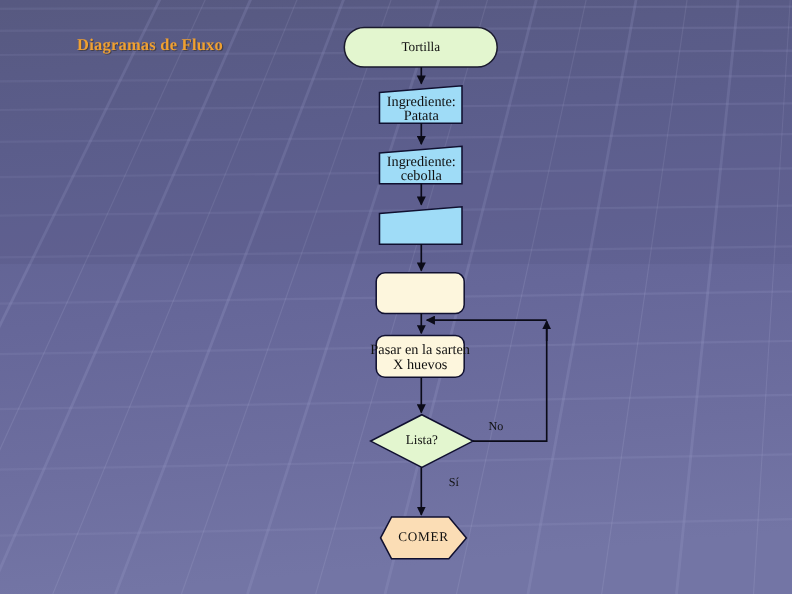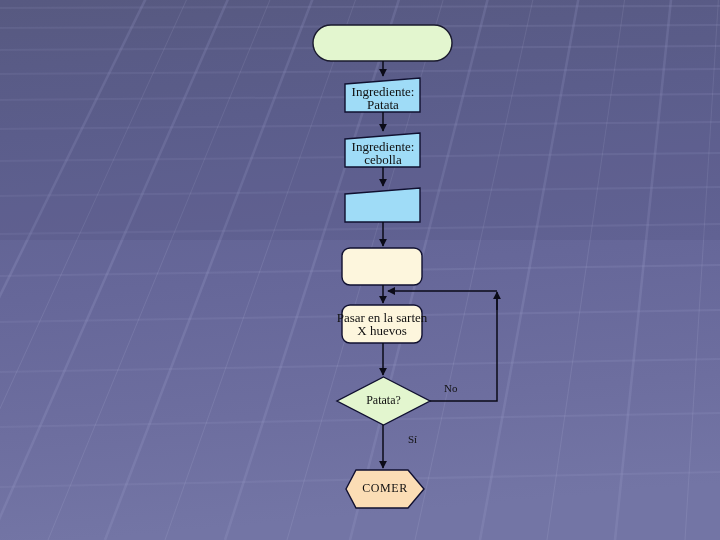--- a/index.html
+++ b/index.html
@@ -114,20 +114,21 @@
       <line x1="165" y1="540" x2="359" y2="-10"></line>
       <line x1="287" y1="540" x2="446" y2="-10"></line>
       <line x1="415" y1="540" x2="535" y2="-10"></line>
       <line x1="547" y1="540" x2="626" y2="-10"></line>
       <line x1="685" y1="540" x2="719" y2="-10"></line>
     </g>
 
     <rect x="0" y="0" width="720" height="240" fill="#3f4168" opacity="0.12"></rect>
   </svg>
 
+  <div id="slide-title">Diagramas de Fluxo</div>
 
   <svg id="flow" width="720" height="540" viewBox="0 0 720 540">
     <defs>
       <marker id="arrow" viewBox="0 0 10 10" refX="9" refY="5" markerWidth="5.5" markerHeight="5.5" orient="auto-start-reverse">
         <path d="M 0 0 L 10 5 L 0 10 z" fill="#0b0b18"></path>
       </marker>
     </defs>
 
     <rect x="313" y="25" width="139" height="36" rx="18" ry="18" fill="#e3f6cf" stroke="#1a1a2e" stroke-width="1.4"></rect>
 
@@ -153,33 +154,34 @@
       <line x1="383" y1="285" x2="383" y2="303" marker-end="url(#arrow)"></line>
       <line x1="383" y1="343" x2="383" y2="375" marker-end="url(#arrow)"></line>
       <line x1="383" y1="425" x2="383" y2="468" marker-end="url(#arrow)"></line>
 
       <path d="M 430 401 L 497 401 L 497 293"></path>
       <path d="M 497 310 L 497 292" marker-end="url(#arrow)"></path>
       <path d="M 497 291 L 388 291" marker-end="url(#arrow)"></path>
     </g>
   </svg>
 
+  <div class="node-label label-terminal" style="left:313px; top:36px; width:139px;">Tortilla</div>
 
   <div class="node-label" style="left:343px; top:85px; width:80px;">Ingrediente:
 Patata</div>
 
   <div class="node-label" style="left:343px; top:140px; width:80px;">Ingrediente:
 cebolla</div>
 
 
 
   <div class="node-label" style="left:334px; top:311px; width:96px;">Pasar en la sarten
 X huevos</div>
 
-  <div class="node-label label-terminal" style="left:337px; top:394px; width:93px;">Patata?</div>
+  <div class="node-label label-terminal" style="left:337px; top:394px; width:93px;">Lista?</div>
 
   <div class="node-label label-comer" style="left:346px; top:482px; width:78px;">COMER</div>
 
   <div class="edge-label" style="left:408px; top:433px;">Sí</div>
 
   <div class="edge-label" style="left:444px; top:382px;">No</div>
 
 </div>
 
 </body></html>

